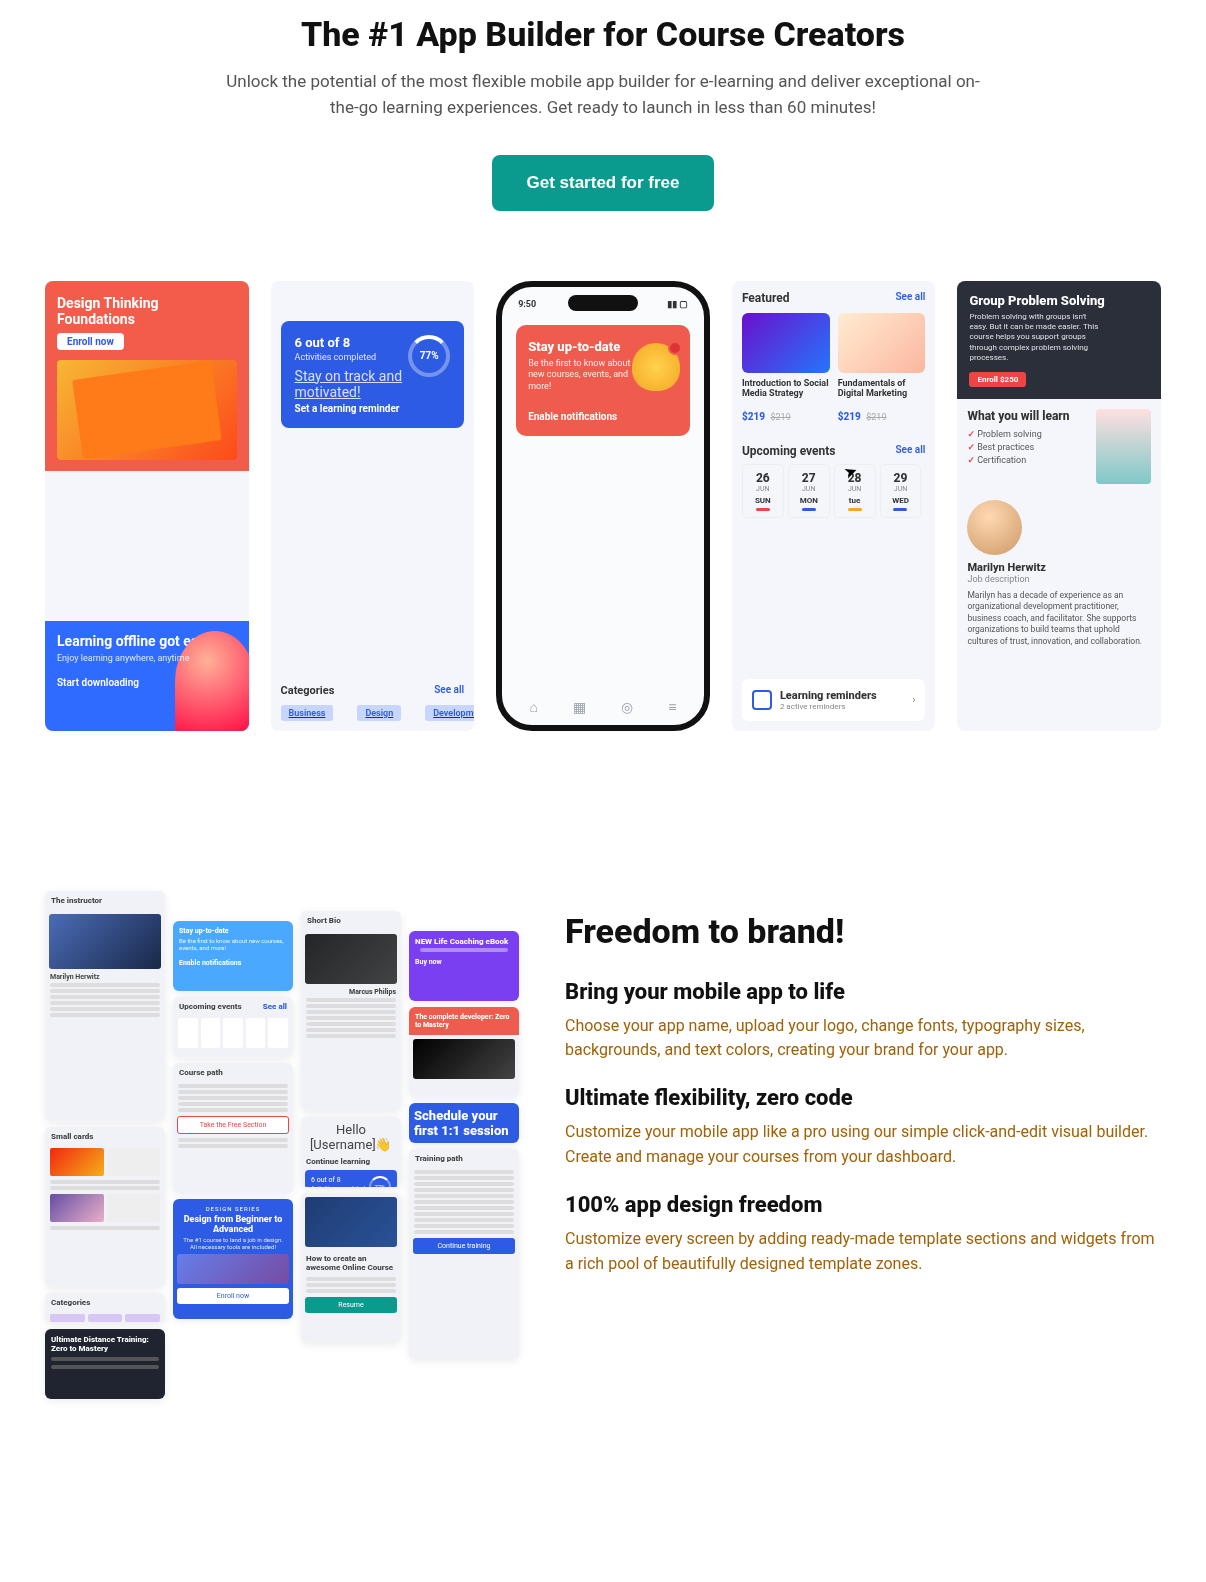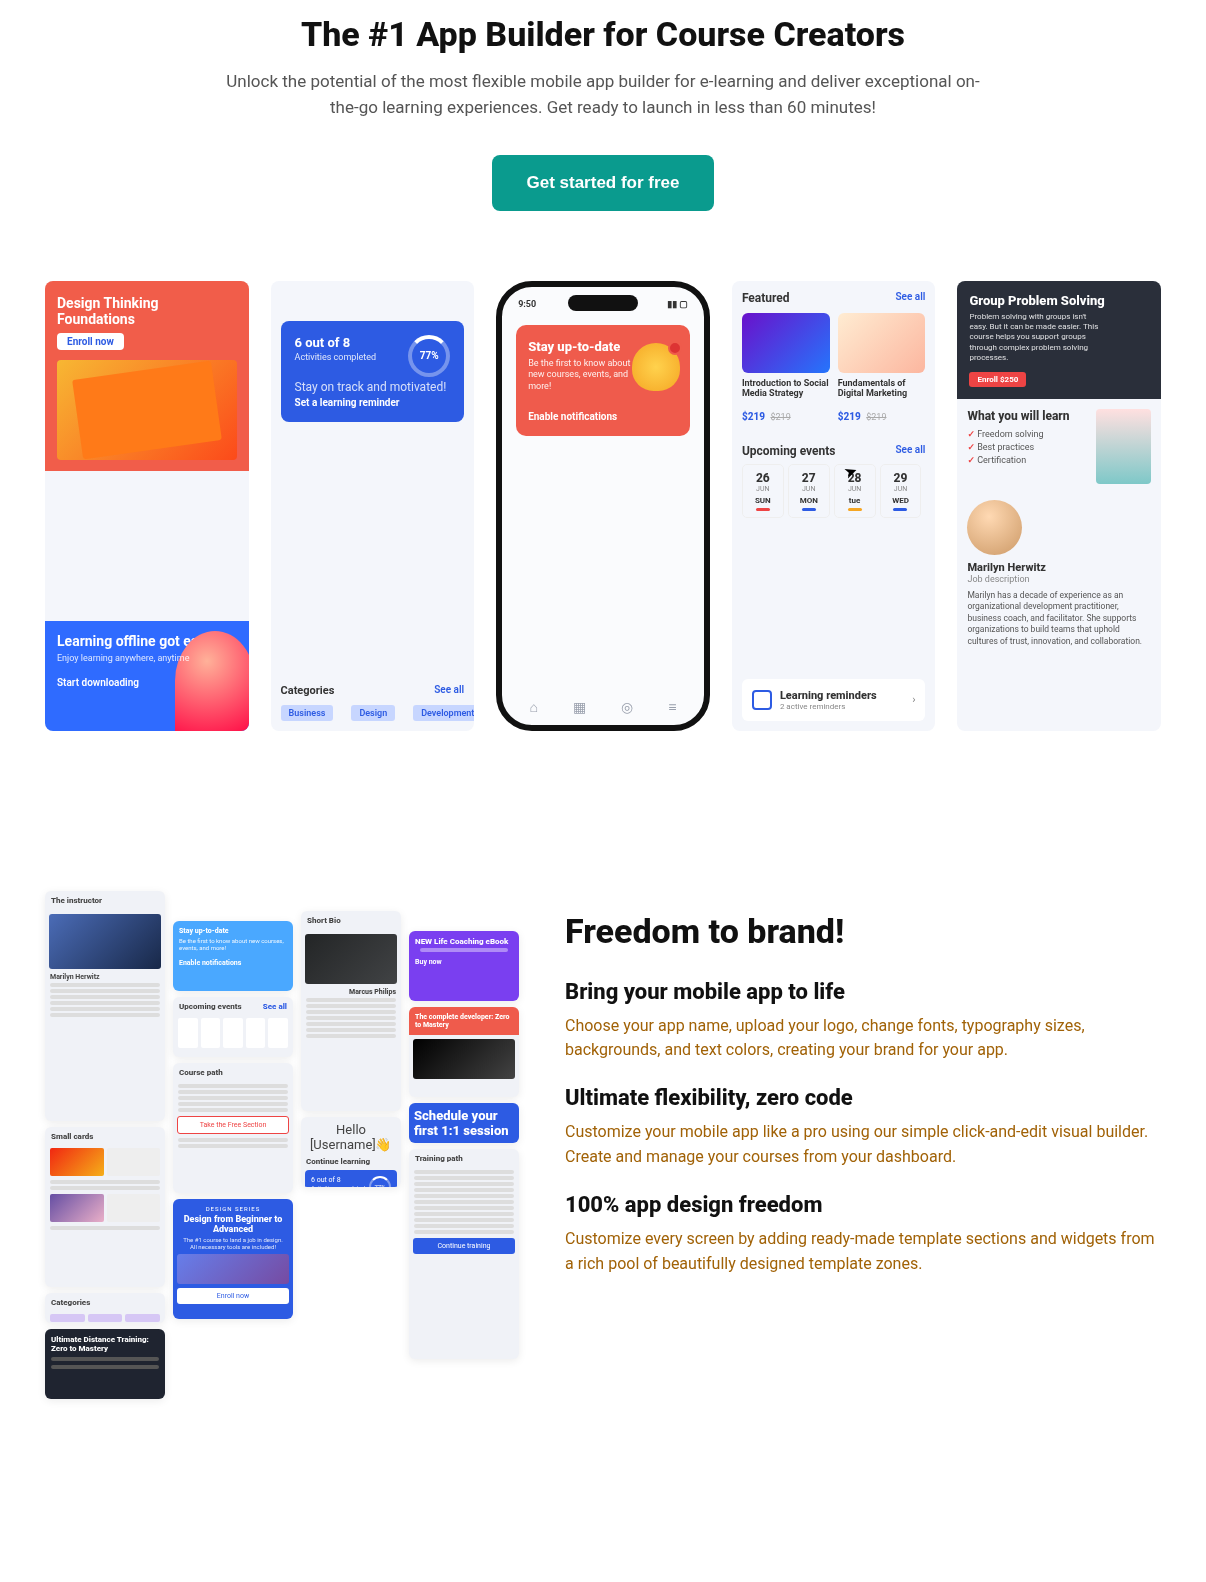--- a/index.html
+++ b/index.html
@@ -33,27 +33,27 @@
   .c1-off { position: absolute; bottom: 0; left: 0; right: 0; height: 110px; background: #2f6bff; color: #fff; padding: 12px; }
   .c1-off .t { font-weight: 700; font-size: 14px; line-height: 1.2; }
   .c1-off .s { font-size: 9px; opacity: .85; margin-top: 4px; }
   .c1-off .d { font-size: 10px; font-weight: 600; margin-top: 14px; }
   .c1-avatar{position:absolute;right:-6px;bottom:0;width:80px;height:100px;background:radial-gradient(circle at 40% 30%, #ffb199, #ff0844);border-radius:50% 50% 0 0;}
 
   
   .c2-banner { background: #2d5be3; color: #fff; border-radius: 8px; padding: 14px; margin: 40px 10px 0; position:relative; }
   .c2-banner .t { font-weight: 700; font-size: 13px; }
   .c2-banner .s { font-size: 9px; opacity: .85; margin-top: 2px; }
-  .c2-banner .s2{ font-size: 12px; opacity: .8; margin-top: 18px; }
+  .c2-banner .s2{ font-size: 14px; opacity: .8; margin-top: 6px; text-decoration: underline; }
   .c2-banner .r { font-size: 10px; font-weight: 700; margin-top: 3px; }
   .c2-ring { position:absolute; right:14px; top:14px; width:42px;height:42px;border-radius:50%;border:4px solid rgba(255,255,255,.35);border-top-color:#fff;display:flex;align-items:center;justify-content:center;font-size:10px;font-weight:700;}
   .c2-cats { position:absolute; bottom:10px; left:10px; right:10px; }
   .c2-cats .h { display:flex;justify-content:space-between;font-size:11px;font-weight:700;margin-bottom:8px;}
   .c2-cats .h a{color:#2d5be3;font-weight:600;font-size:10px;}
-  .chiprow{display:flex;gap:18px;}
+  .chiprow{display:flex;gap:24px;text-decoration:underline;}
   .chip{background:#c7d6ff;color:#2d5be3;font-size:9px;padding:3px 8px;border-radius:3px;font-weight:600;}
 
   
   .phone { flex: 1.05; background: transparent; }
   .bezel { border: 6px solid #111; border-radius: 36px; height: 450px; background:#fafbfd; padding: 10px 8px; position:relative; }
   .notch { position:absolute; top:8px; left:50%; transform:translateX(-50%); width:70px;height:16px;background:#111;border-radius:10px;}
   .sbar{display:flex;justify-content:space-between;font-size:9px;font-weight:700;padding:2px 8px 0;}
   .p-banner{background:#ef5b4c;color:#fff;border-radius:10px;margin:16px 6px 0;padding:14px 12px;position:relative;min-height:110px;}
   .p-banner .t{font-weight:800;font-size:13px;}
   .p-banner .s{font-size:9px;opacity:.9;margin-top:4px;max-width:110px;line-height:1.3;}
@@ -252,21 +252,21 @@
 
   <div class="card">
     <div class="c5-hero">
       <div class="t">Group Problem Solving</div>
       <div class="s">Problem solving with groups isn't easy. But it can be made easier. This course helps you support groups through complex problem solving processes.</div>
       <span class="b">Enroll $250</span>
     </div>
     <div class="c5-learn">
       <div class="l">
         <h5>What you will learn</h5>
-        <div class="row">Freedom solving</div>
+        <div class="row">Problem solving</div>
         <div class="row">Best practices</div>
         <div class="row">Certification</div>
       </div>
       <div class="img"></div>
     </div>
     <div class="c5-av"></div>
     <div class="c5-name">Marilyn Herwitz</div>
     <div class="c5-job">Job description</div>
     <div class="c5-bio">Marilyn has a decade of experience as an organizational development practitioner, business coach, and facilitator. She supports organizations to build teams that uphold cultures of trust, innovation, and collaboration.</div>
   </div>
@@ -378,20 +378,28 @@
     </div>
 
     <div class="mini" style="left:256px;top:226px;width:100px;height:70px;">
       <div style="padding:5px;font-size:13px;text-align:center;">Hello [Username]👋</div>
       <div style="padding:0 5px;font-weight:800;font-size:8px;">Continue learning</div>
       <div class="bl" style="position:relative;"><span>6 out of 8</span><br><span style="font-size:6px;opacity:.85;">Activities completed</span><br><span style="font-size:6px;font-weight:700;">Set a learning reminder</span>
         <div style="position:absolute;right:6px;top:6px;width:22px;height:22px;border:2px solid rgba(255,255,255,.4);border-top-color:#fff;border-radius:50%;display:flex;align-items:center;justify-content:center;font-size:6px;">77%</div>
       </div>
     </div>
 
+    <div class="mini" style="left:256px;top:302px;width:100px;height:150px;">
+      <div class="im" style="height:50px;background:linear-gradient(135deg,#1e3c72,#2a5298);"></div>
+      <div style="padding:3px 5px;font-weight:800;font-size:8px;">How to create an awesome Online Course</div>
+      <div class="line"></div>
+        <div class="line"></div>
+        <div class="line"></div>
+      <div class="btn g">Resume</div>
+    </div>
 
     <div class="mini" style="left:364px;top:40px;width:110px;height:70px;background:#7a3ff0;color:#fff;">
       <div style="padding:6px;">
         <div style="font-weight:800;font-size:8px;">NEW Life Coaching eBook</div>
         <div class="line" style="background:rgba(255,255,255,.4);"></div>
         <div style="font-size:7px;font-weight:700;margin-top:6px;">Buy now</div>
       </div>
     </div>
 
     <div class="mini" style="left:364px;top:116px;width:110px;height:90px;">

